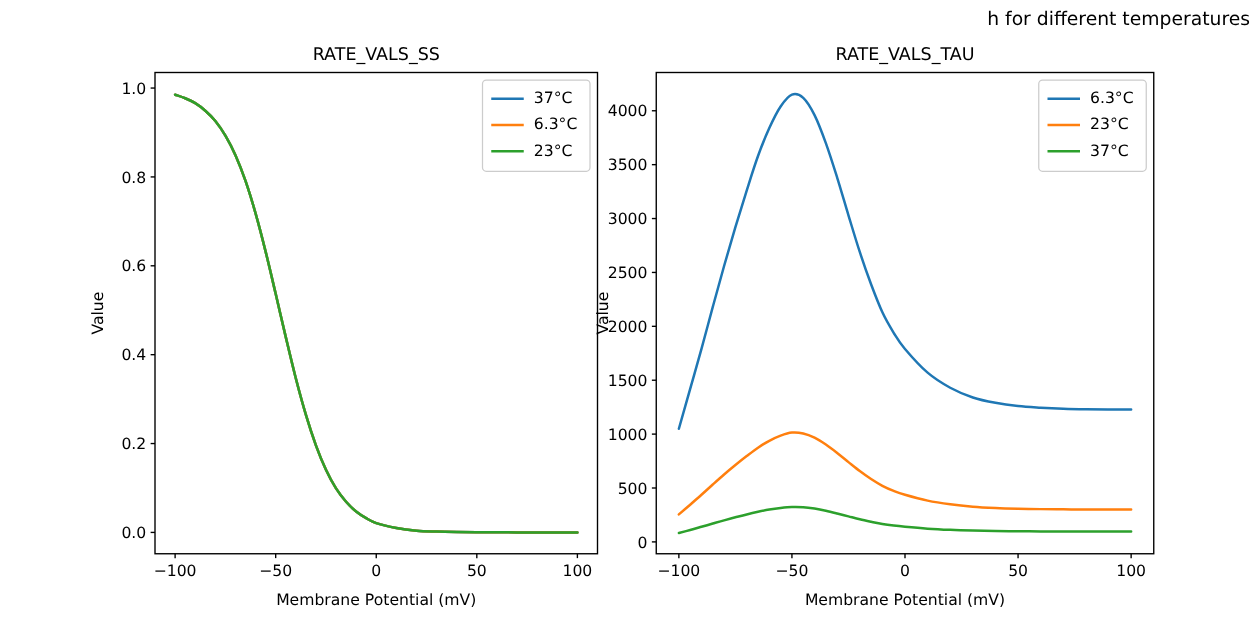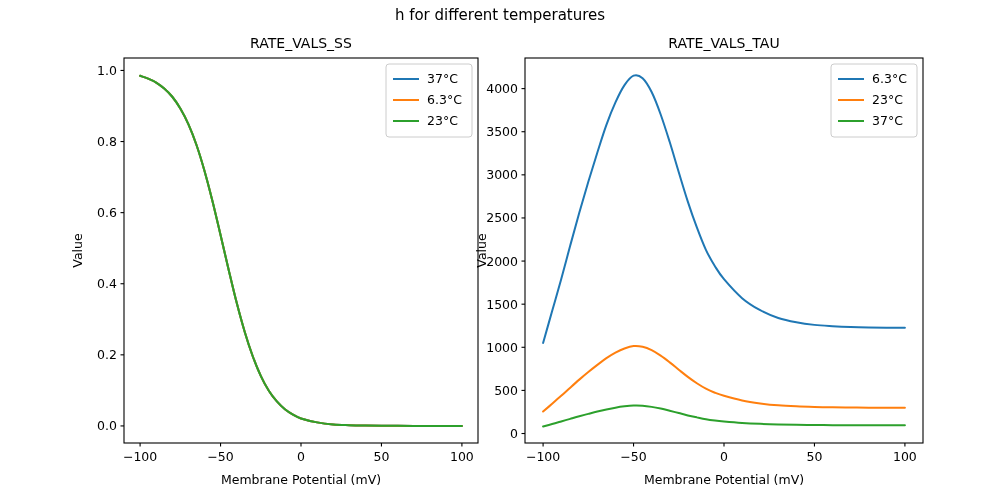--- a/index.html
+++ b/index.html
@@ -17,21 +17,21 @@
     position: relative;
     width: 1000px;
     height: 500px;
     background: #ffffff;
   }
   .fig-title {
     position: absolute;
     top: 6px;
     left: 0;
     width: 1000px;
-    text-align: center;
+    text-align: right;
     font-size: 15px;
     color: #000000;
     font-family: "DejaVu Sans", sans-serif;
   }
   svg.plot-canvas {
     position: absolute;
     top: 0;
     left: 0;
   }
   text {

